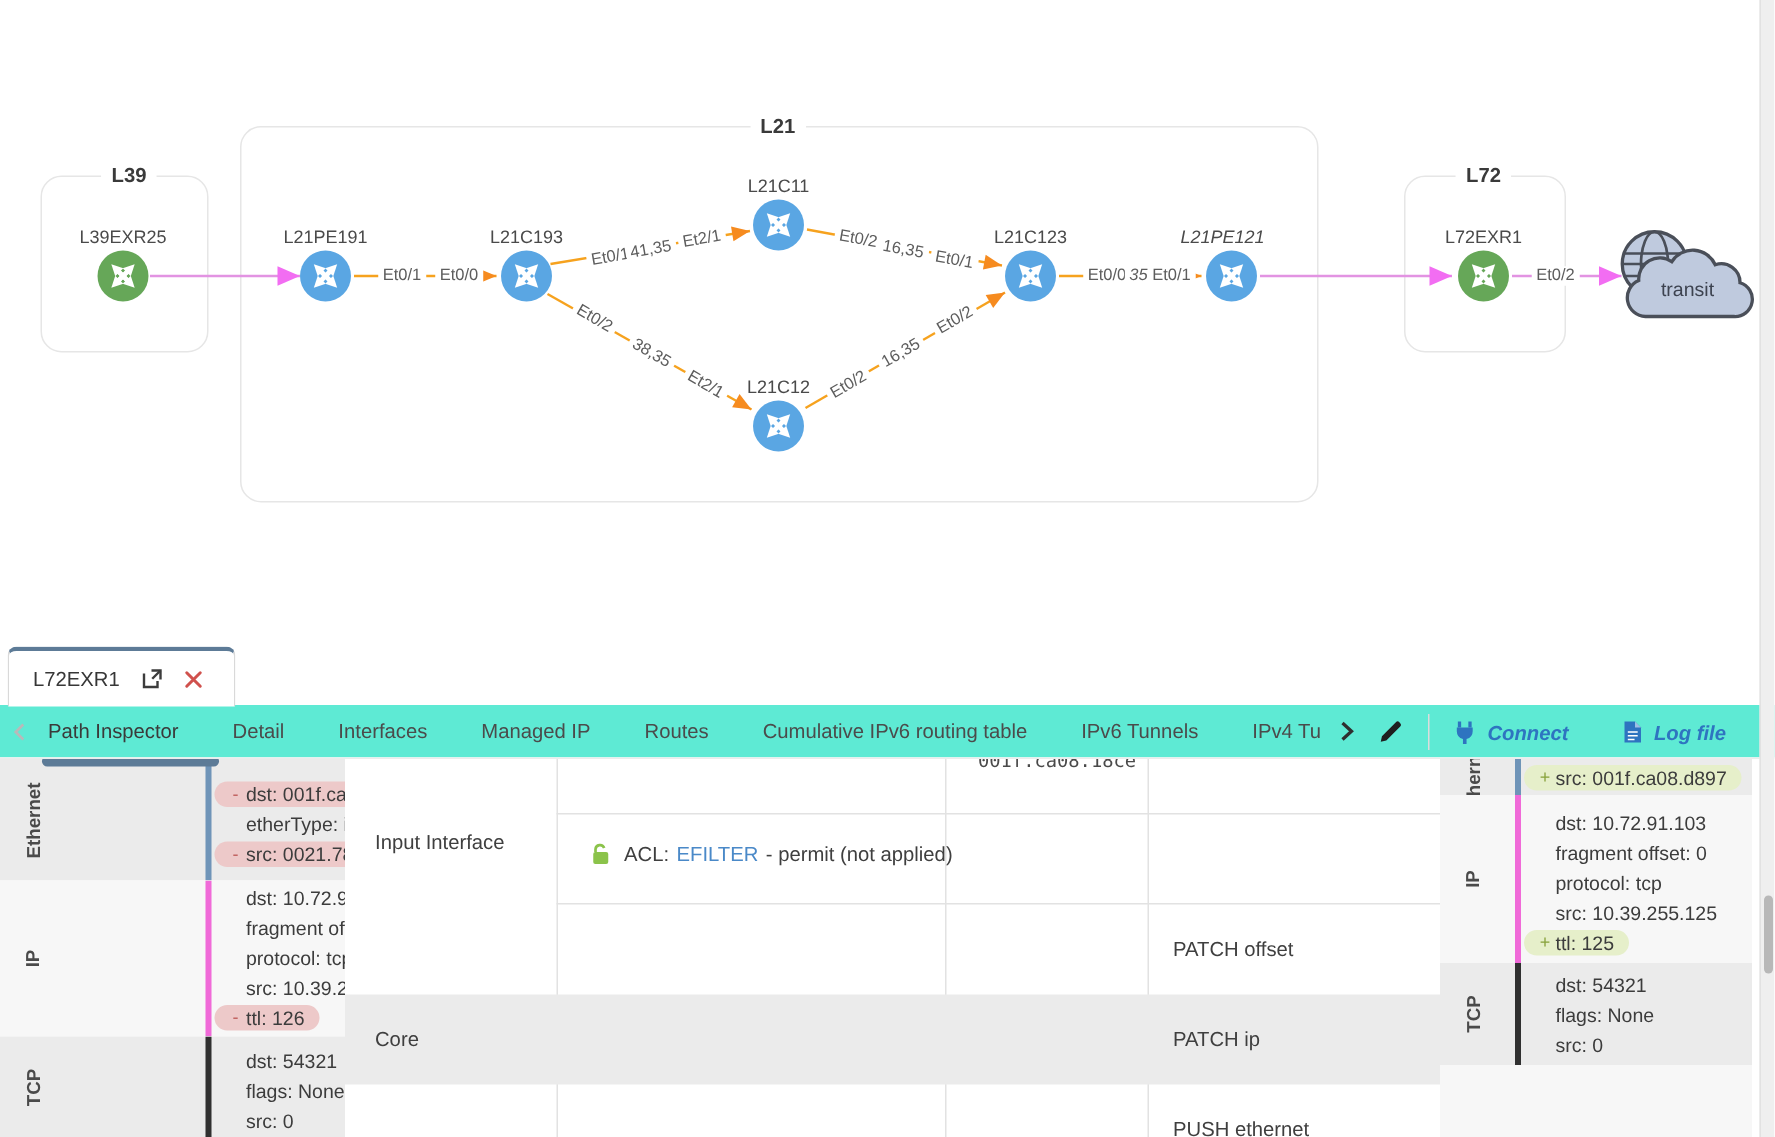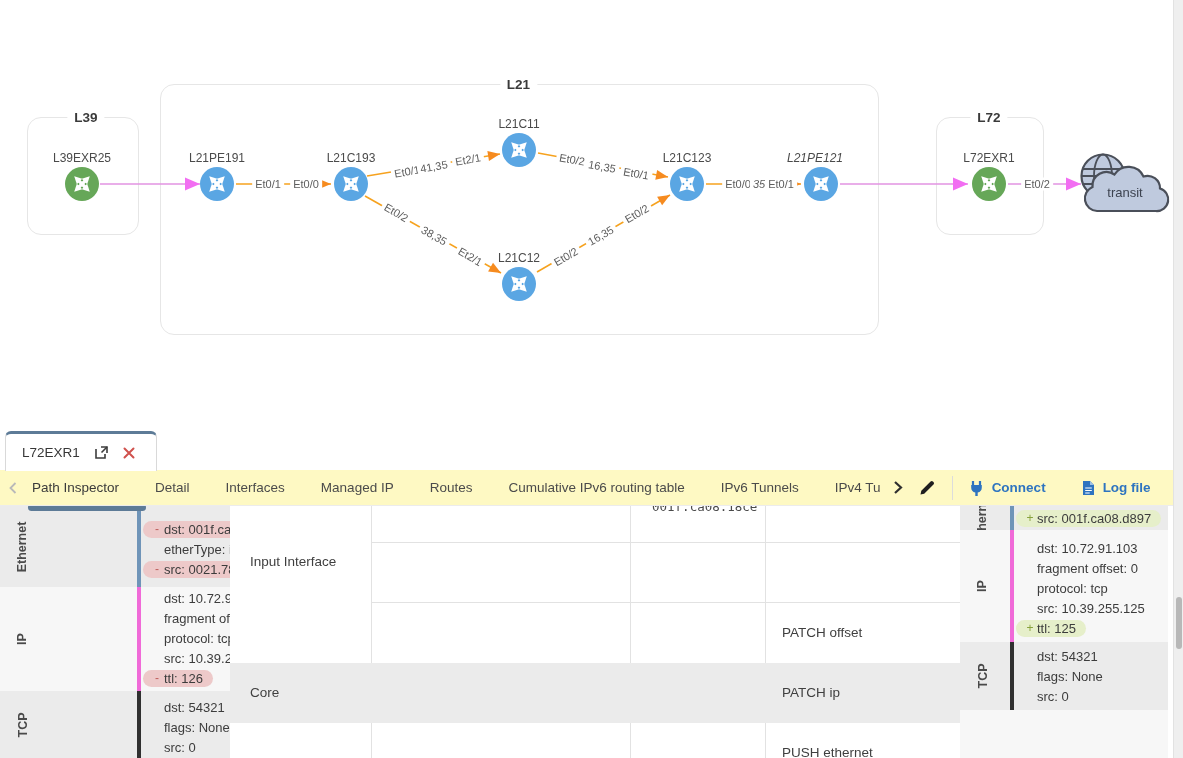--- a/index.html
+++ b/index.html
@@ -24,28 +24,28 @@
   #v-thumb{position:absolute;left:1.5px;top:597px;width:6px;height:52px;background:#b8b8b8;border-radius:3px;}
 
   
   #panel{position:absolute;left:0;top:425px;width:1183px;height:333px;background:#fff;}
   #chip{position:absolute;left:5px;top:6px;width:152px;height:40px;background:#fff;
     border:1px solid #d9d9d9;border-bottom:none;border-top:3px solid #5d7b97;
     border-radius:6px 6px 0 0;display:flex;align-items:center;box-sizing:border-box;z-index:6;}
   #chip .chip-title{font-size:13.5px;color:#373737;margin-left:16px;}
   #chip .chip-ic{margin-left:14px;display:flex;align-items:center;cursor:pointer;}
 
-  #tabbar{position:absolute;left:0;top:45px;width:1183px;height:35px;display:flex;align-items:center;background:#fef9c3;}
+  #tabbar{position:absolute;left:0;top:45px;width:1183px;height:35px;display:flex;align-items:center;background:#5eead4;}
   .tab{font-size:13.5px;color:#4b4b4b;white-space:nowrap;cursor:pointer;}
   .tab.clip{max-width:48px;overflow:hidden;}
   #tabs{display:flex;gap:36px;margin-left:13px;align-items:center;}
   .chev{display:flex;align-items:center;cursor:pointer;}
   #tab-edit{margin-left:14px;cursor:pointer;display:flex;}
   #bar-div{width:1px;height:24px;background:#dcdcdc;margin:0 16px 0 16px;}
-  .blue-act{display:flex;align-items:flex-start;gap:8px;color:#2e74c0;font-size:13.5px;font-weight:bold;cursor:pointer;}
+  .blue-act{display:flex;align-items:flex-end;gap:8px;color:#2e74c0;font-size:13.5px;font-weight:bold;cursor:pointer;font-style:italic;}
 
   #content{position:absolute;left:0;top:80px;width:1183px;height:253px;overflow:hidden;
     border-top:1px solid #ececec;background:#fff;}
   #indicator{position:absolute;left:28px;top:-2px;width:118px;height:7px;border-radius:4px;
     background:#5d7b97;z-index:9;}
 
   
   .packet{position:absolute;top:0;}
   .psec{position:relative;box-sizing:border-box;}
   .vlabel{position:absolute;left:0;top:0;bottom:0;width:44px;display:flex;align-items:center;
@@ -451,20 +451,31 @@
         <div class="vline" style="left:141px"></div>
         <div class="vline" style="left:400px"></div>
         <div class="vline" style="left:535px"></div>
         <div class="grayband"></div>
         <div class="hline" style="left:141px;top:36px;width:589px"></div>
         <div class="hline" style="left:141px;top:96px;width:589px"></div>
 
         <div class="mcell" style="left:20px;top:48px">Input Interface</div>
         <div class="mcell" style="left:20px;top:179px">Core</div>
 
+        <div class="mcell aclrow" style="left:164px;top:56px">
+          <span class="lock">
+            <svg width="13" height="15" viewBox="0 0 13 15">
+                <path d="M3 6 V4.2 a3 3 0 0 1 5.8 -0.9" fill="none" stroke="#8bc34a" stroke-width="1.8"></path>
+                <rect x="1.5" y="6" width="10" height="8" rx="1.4" fill="#8bc34a"></rect>
+              </svg>
+          </span>
+          <span>ACL:</span>
+          <span class="linkblue">EFILTER</span>
+          <span>- permit (not applied)</span>
+        </div>
 
 
         <div class="mcell" style="left:552px;top:119px">PATCH offset</div>
         <div class="mcell" style="left:552px;top:179px">PATCH ip</div>
         <div class="mcell" style="left:552px;top:239px">PUSH ethernet</div>
       </div>
 
       <div class="mac-clip">001f.ca08.18ce</div>
 
       <div class="packet" id="pkt-after" style="left:960px;width:208px;height:253px;background:#f7f7f7;">

